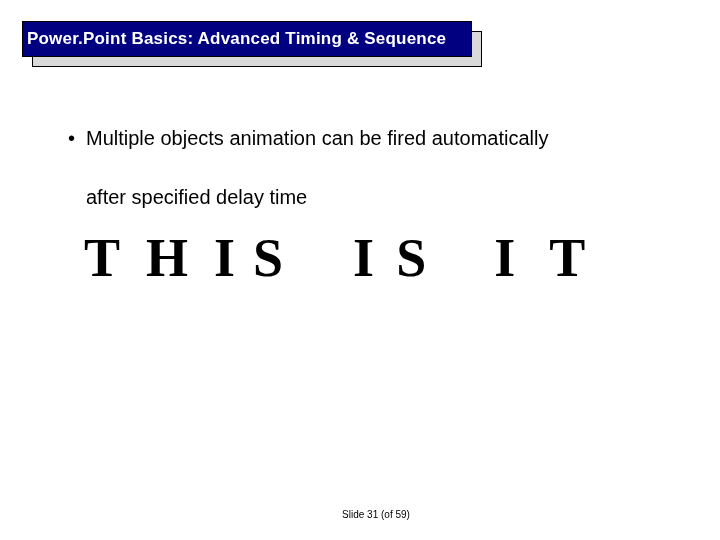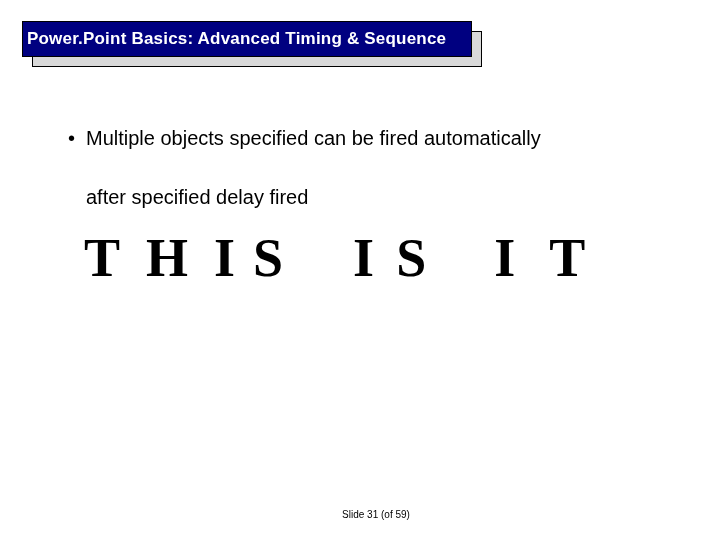--- a/index.html
+++ b/index.html
@@ -80,25 +80,25 @@
 <body>
 
 <div class="slide">
 
   <div class="title-shadow"></div>
   <div class="title-box">Power.Point Basics: Advanced Timing &amp; Sequence</div>
 
   <div class="bullet-block">
     <div class="bullet-row">
       <div class="bullet-mark">•</div>
-      <div class="bullet-text">Multiple objects specified can be fired automatically</div>
+      <div class="bullet-text">Multiple objects animation can be fired automatically</div>
     </div>
     <div class="bullet-row">
       <div class="bullet-mark"></div>
-      <div class="bullet-text">after specified delay fired</div>
+      <div class="bullet-text">after specified delay time</div>
     </div>
   </div>
 
   <div class="letters">
     <span class="g1">T</span><span class="g2">H</span><span class="g3">I</span><span class="g4">S</span><span class="g5">I</span><span class="g6">S</span><span class="g7">I</span><span class="g8">T</span>
   </div>
 
   <div class="footer">Slide  31 (of  59)</div>
 
 </div>

